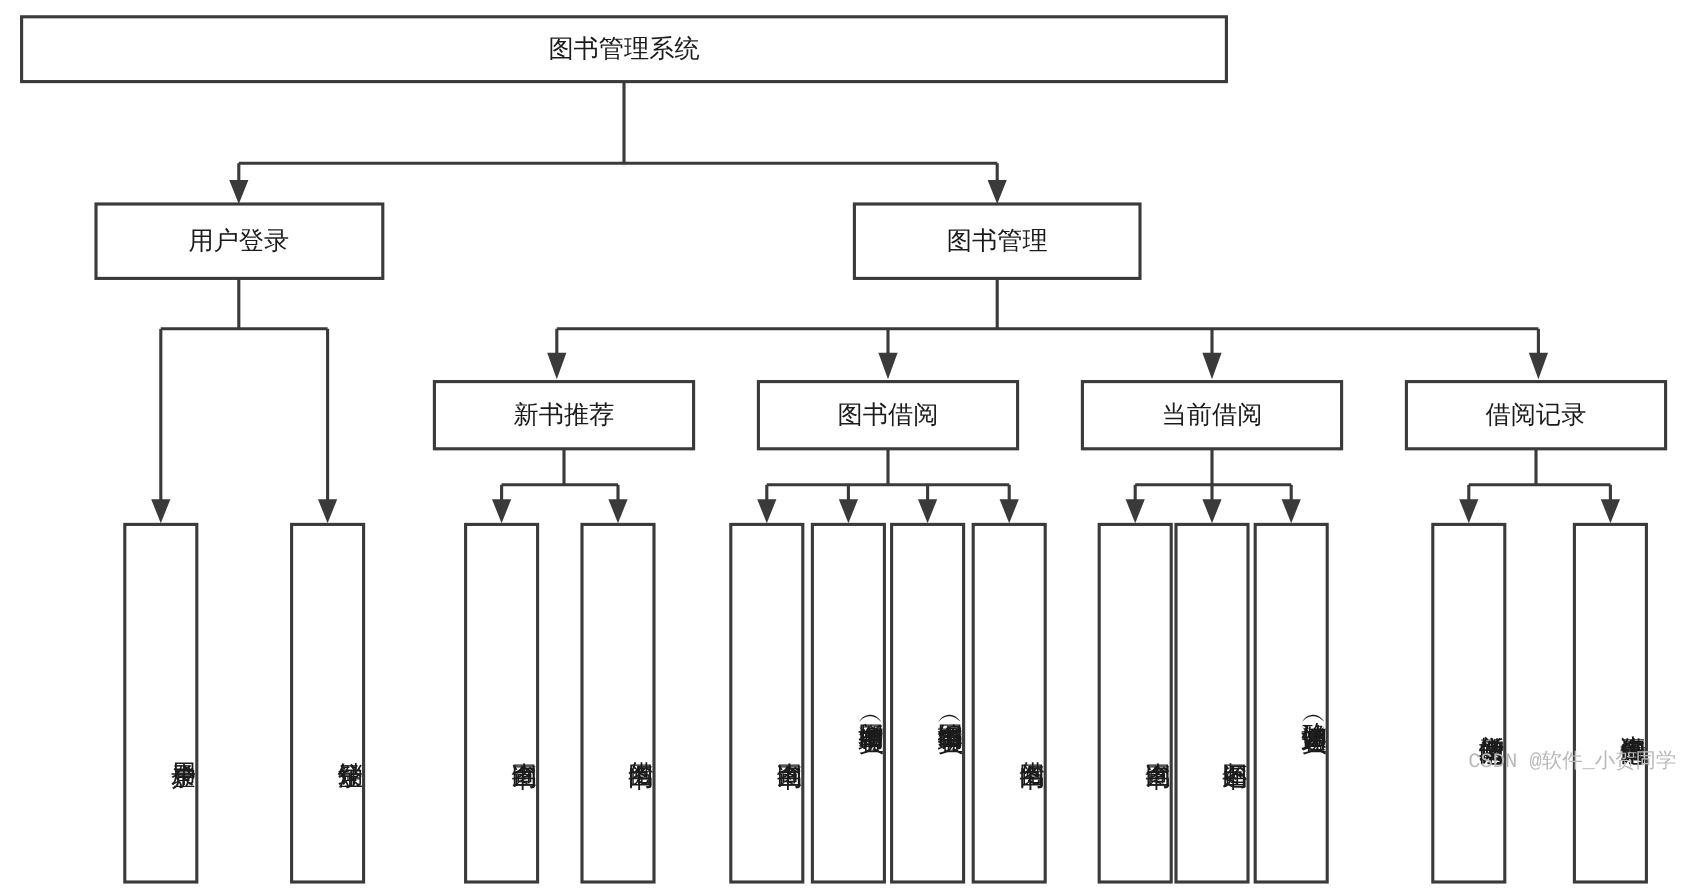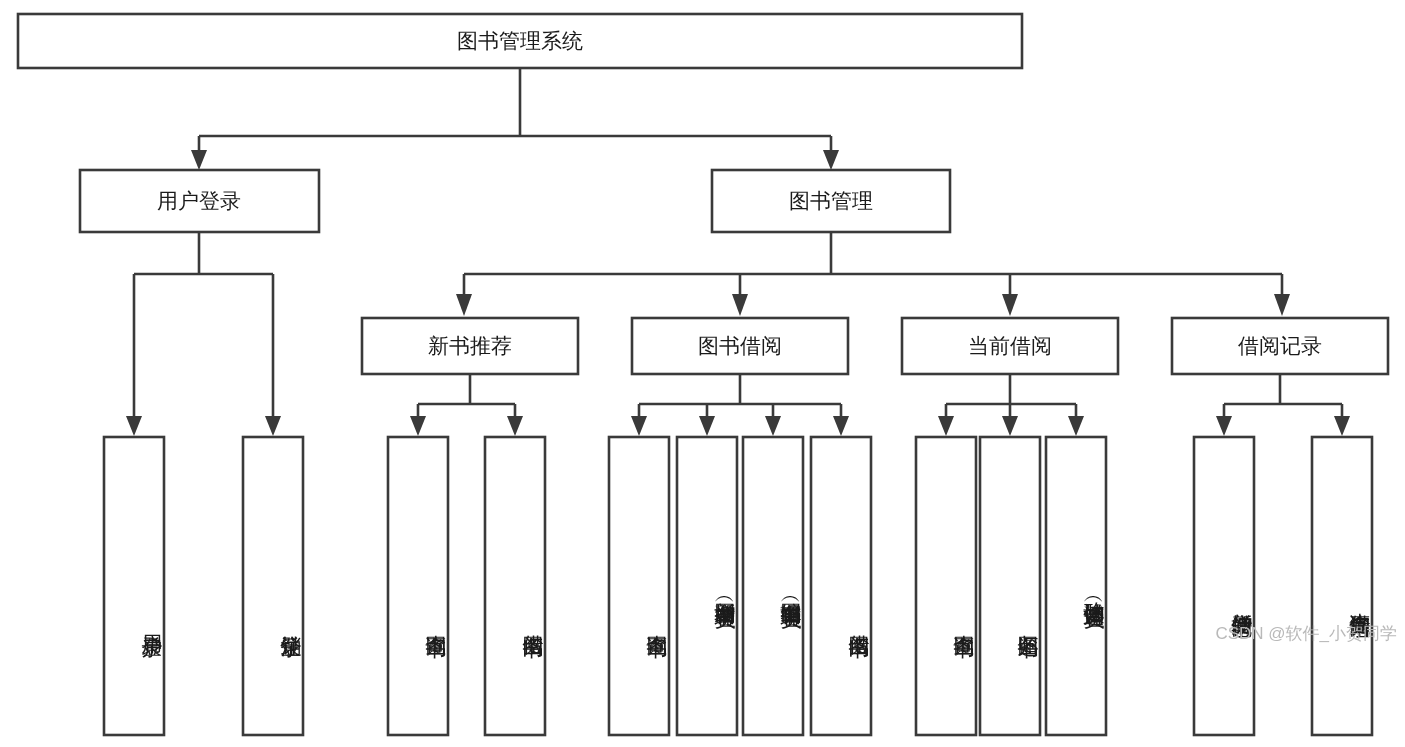--- a/index.html
+++ b/index.html
@@ -60,21 +60,21 @@
     display: flex;
     align-items: flex-start;
     justify-content: center;
     white-space: nowrap;
     pointer-events: none;
   }
   .watermark {
     position: absolute;
     right: 8px;
     bottom: 8px;
-    font-family: Liberation Sans, sans-serif;
+    font-family: Liberation Mono, monospace;
     font-size: 17px;
     color: #b9b9b9;
     white-space: nowrap;
     pointer-events: none;
     text-align: center;
   }
 </style>
 </head>
 <body>
 

